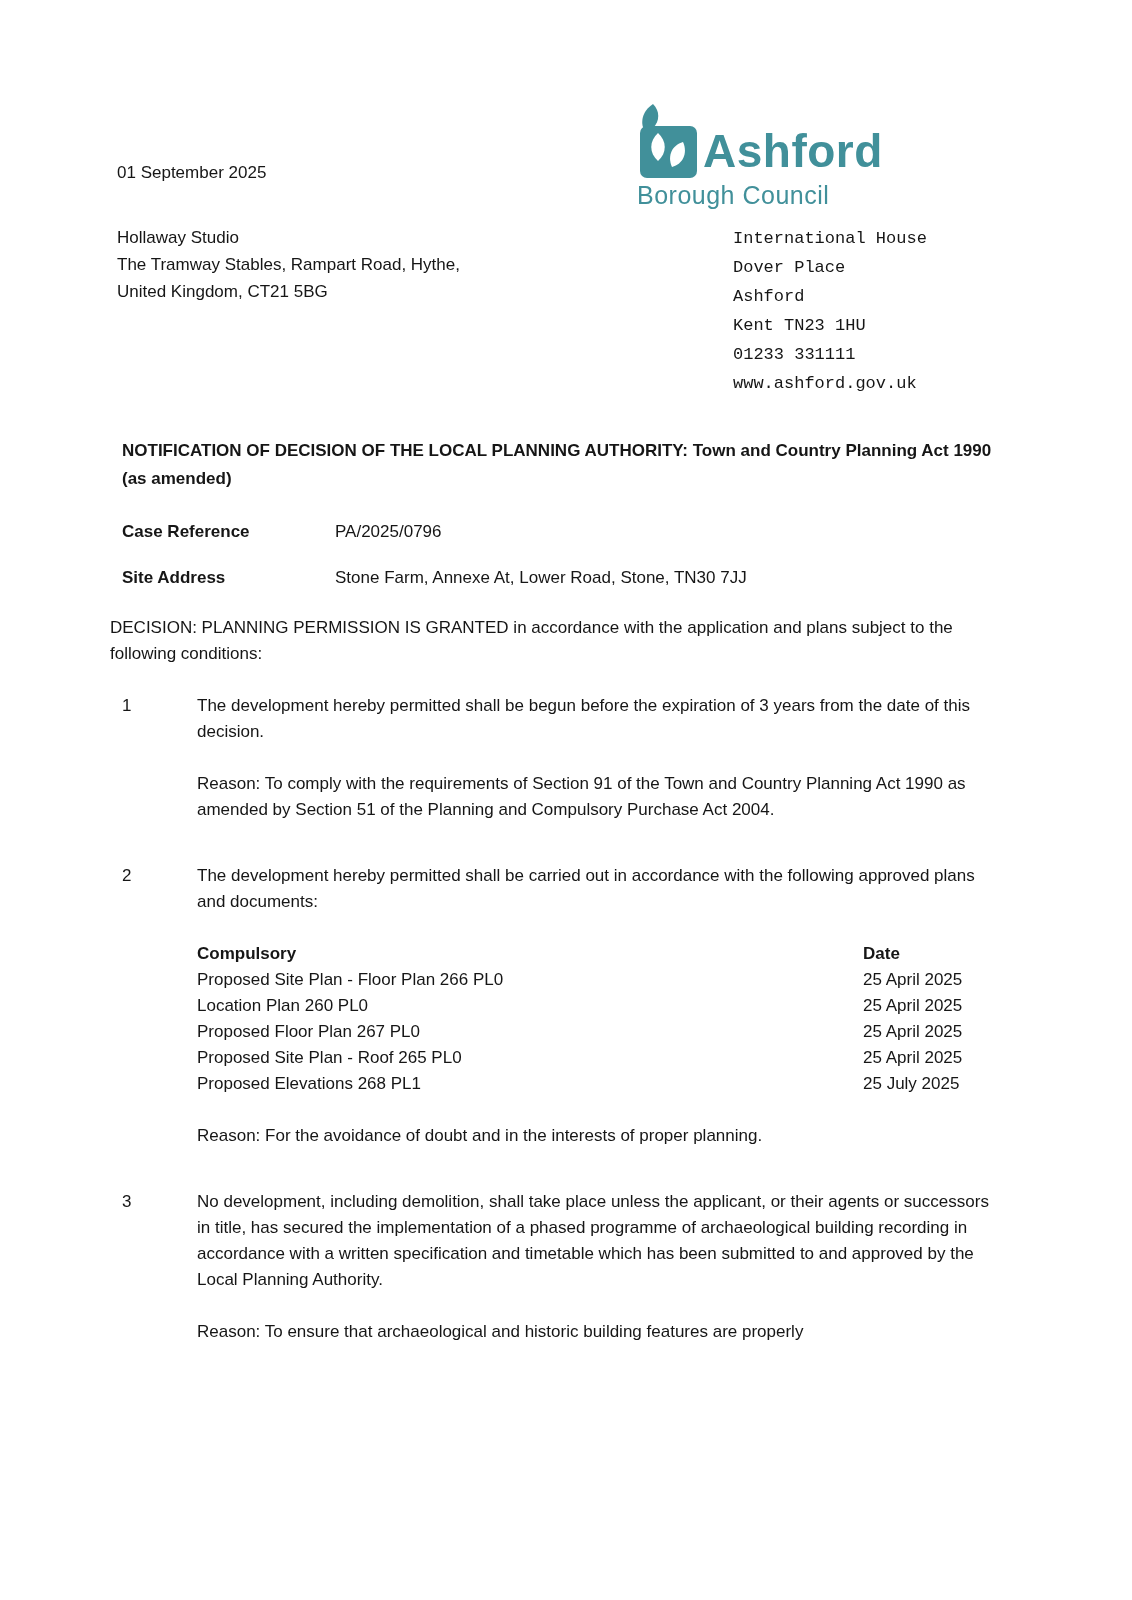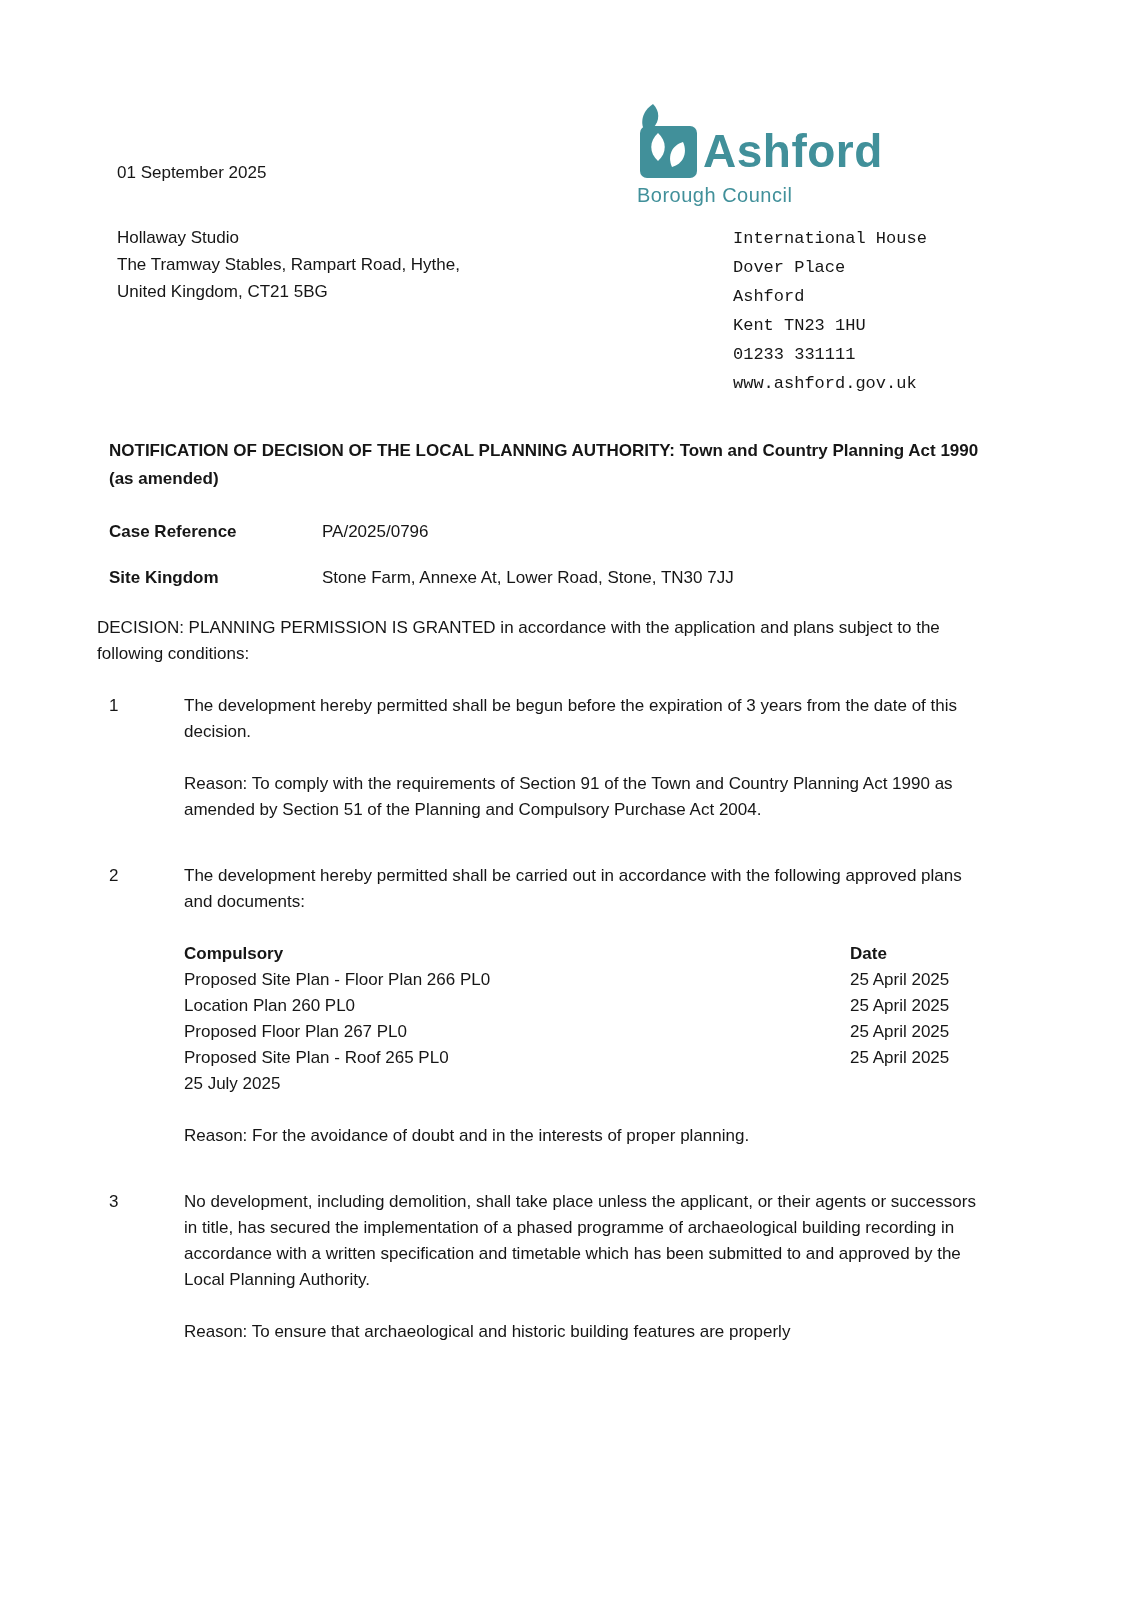--- a/index.html
+++ b/index.html
@@ -25,30 +25,30 @@
   .logo-icon { width: 64px; height: 78px; flex: 0 0 auto; }
   .logo-name {
     font-size: 46px;
     font-weight: 700;
     line-height: 58px;
     letter-spacing: 0.5px;
     color: var(--accent);
     margin-left: 2px;
   }
   .logo-subtitle {
-    font-size: 20px;
+    font-size: 25px;
     line-height: 34px;
     color: var(--accent);
     letter-spacing: 0.5px;
     margin-top: -2px;
   }
   .council-address { position: absolute; left: 733px; top: 224px; line-height: 29px; font-family: Liberation Mono, monospace; }
 
   
-  .main { position: absolute; left: 109px; top: 437px; width: 900px; }
+  .main { position: absolute; left: 122px; top: 437px; width: 900px; }
 
   .notice-title { font-weight: 700; width: 885px; line-height: 28px; }
 
   .fields { margin-top: 26px; }
   .field-row { display: grid; grid-template-columns: 213px 1fr; margin-bottom: 20px; }
   .field-label { font-weight: 700; }
   .field-value { font-weight: 400; width: 670px; }
 
   .decision { margin-left: -12px; width: 912px; margin-top: 24px; }
   .decision-bold { font-weight: 400; }
@@ -110,21 +110,21 @@
   <div class="main">
 
     <div class="notice-title">NOTIFICATION OF DECISION OF THE LOCAL PLANNING AUTHORITY: Town and Country Planning Act 1990 (as amended)</div>
 
     <div class="fields">
       <div class="field-row">
         <div class="field-label">Case Reference</div>
         <div class="field-value">PA/2025/0796</div>
       </div>
       <div class="field-row">
-        <div class="field-label">Site Kingdom</div>
+        <div class="field-label">Site Address</div>
         <div class="field-value">Stone Farm, Annexe At, Lower Road, Stone, TN30 7JJ</div>
       </div>
     </div>
 
     <div class="decision">
       <span class="decision-bold">DECISION: PLANNING PERMISSION IS GRANTED</span><span> in accordance with the application and plans subject to the following conditions:</span>
     </div>
 
 
     <div class="condition">
@@ -155,20 +155,21 @@
           </div>
           <div class="plans-row">
             <div class="plans-desc">Proposed Floor Plan 267 PL0</div>
             <div class="plans-date">25 April 2025</div>
           </div>
           <div class="plans-row">
             <div class="plans-desc">Proposed Site Plan - Roof 265 PL0</div>
             <div class="plans-date">25 April 2025</div>
           </div>
           <div class="plans-row">
+            <div class="plans-desc">Proposed Elevations 268 PL1</div>
             <div class="plans-date">25 July 2025</div>
           </div>
         </div>
 
         <div class="plans-reason">Reason: For the avoidance of doubt and in the interests of proper planning.</div>
       </div>
     </div>
 
     <div class="condition">
       <div class="condition-number">3</div>

